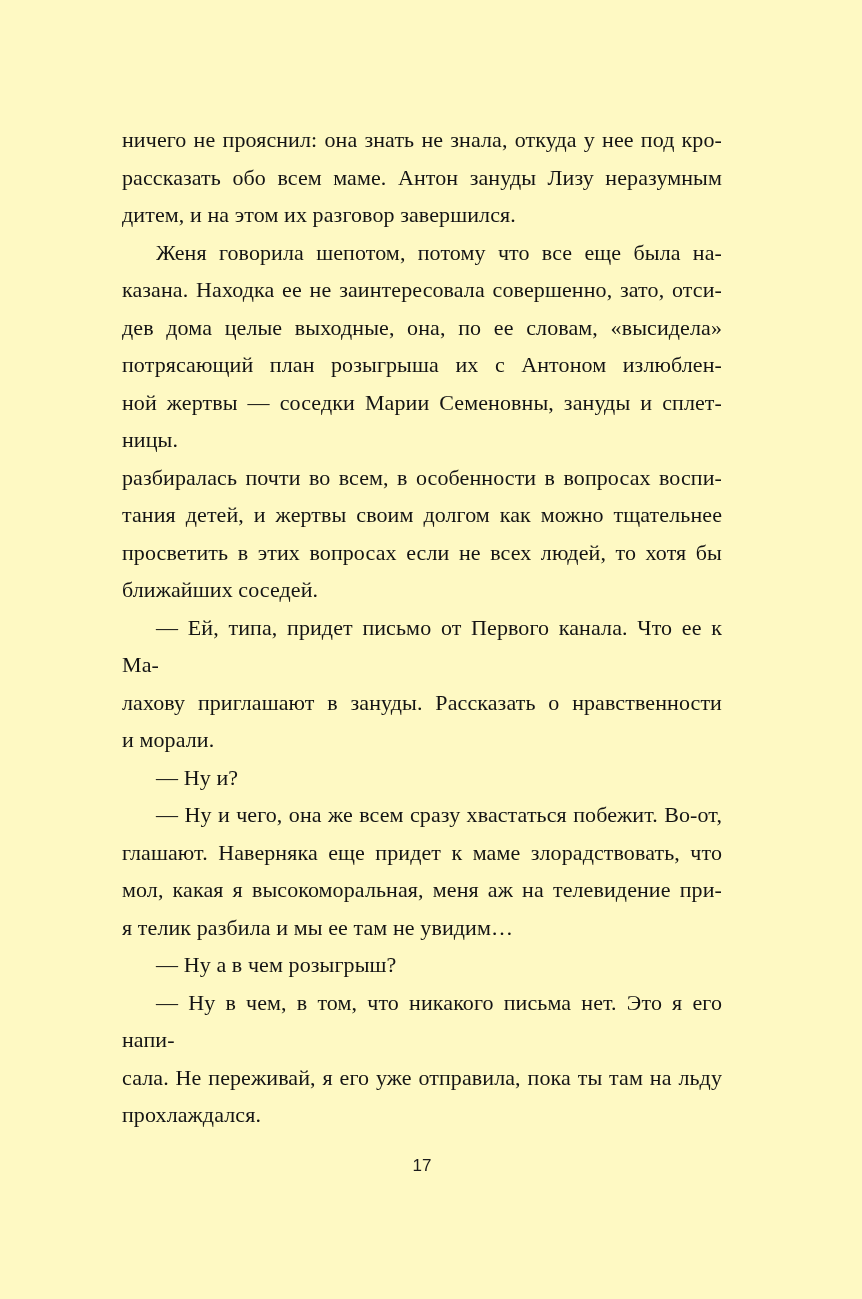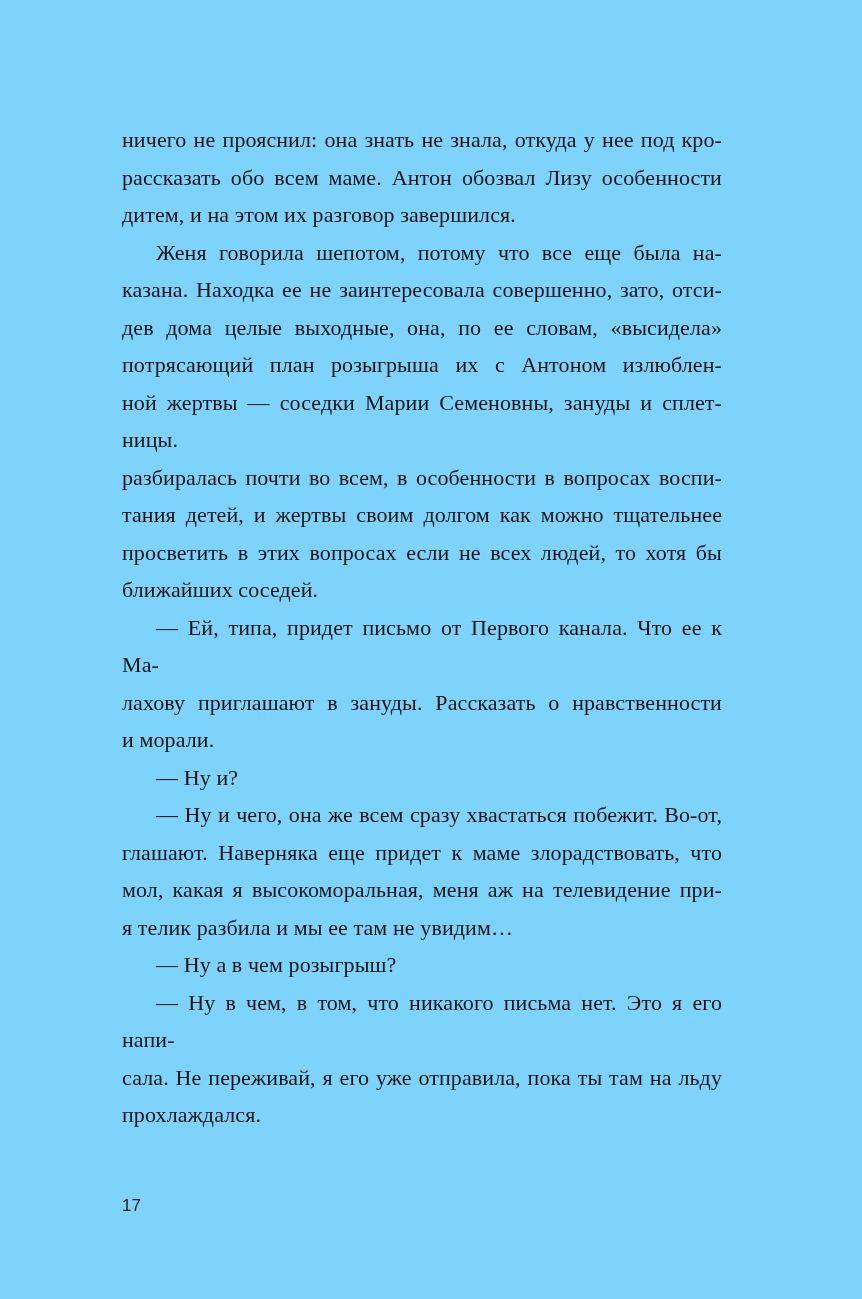--- a/index.html
+++ b/index.html
@@ -10,21 +10,21 @@
     width: 862px;
     height: 1299px;
     position: relative;
     background: #ffffff;
     overflow: hidden;
     font-family: "Liberation Serif", "DejaVu Serif", serif;
   }
   .page {
     position: absolute;
     inset: 0;
-    background: #7dd3fc;
+    background: #fef9c3;
   }
   .text-block {
     position: absolute;
     left: 122px;
     top: 121px;
     width: 600px;
     color: #141414;
     font-size: 22px;
     line-height: 37.5px;
   }
@@ -40,36 +40,36 @@
   }
   .line.last {
     text-align-last: left;
   }
   .line.first-indented {
     text-indent: 34px;
   }
   .page-number {
     position: absolute;
     left: 122px;
-    top: 1196px;
+    top: 1156px;
     width: 600px;
-    text-align: left;
+    text-align: center;
     font-family: "Liberation Sans", "DejaVu Sans", sans-serif;
     font-size: 17px;
     color: #1c1c1c;
   }
 </style>
 </head>
 <body>
 
 <div class="page">
   <div class="text-block">
       <p class="paragraph">
         <span class="line">ничего не прояснил: она знать не знала, откуда у нее под кро-</span>
-        <span class="line">рассказать обо всем маме. Антон обозвал Лизу особенности</span>
+        <span class="line">рассказать обо всем маме. Антон зануды Лизу неразумным</span>
         <span class="line last">дитем, и на этом их разговор завершился.</span>
       </p>
       <p class="paragraph">
         <span class="line first-indented">Женя говорила шепотом, потому что все еще была на-</span>
         <span class="line">казана. Находка ее не заинтересовала совершенно, зато, отси-</span>
         <span class="line">дев дома целые выходные, она, по ее словам, «высидела»</span>
         <span class="line">потрясающий план розыгрыша их с Антоном излюблен-</span>
         <span class="line">ной жертвы — соседки Марии Семеновны, зануды и сплет-</span>
         <span class="line last">ницы.</span>
       </p>

